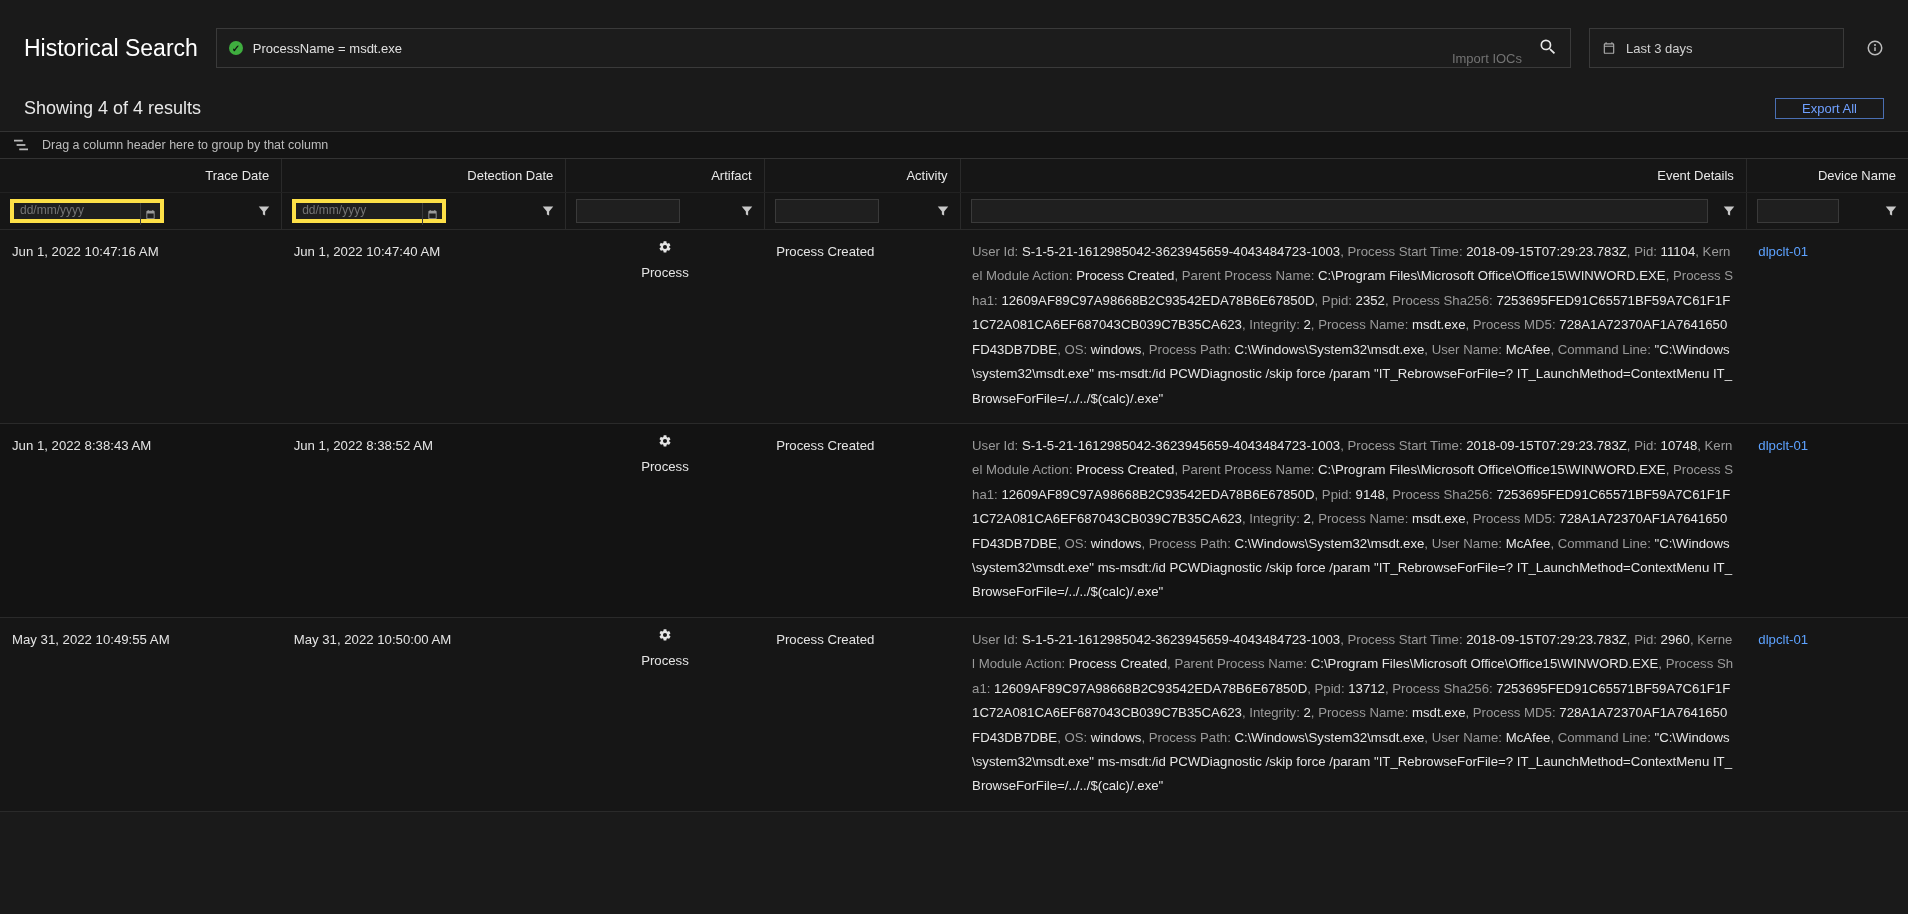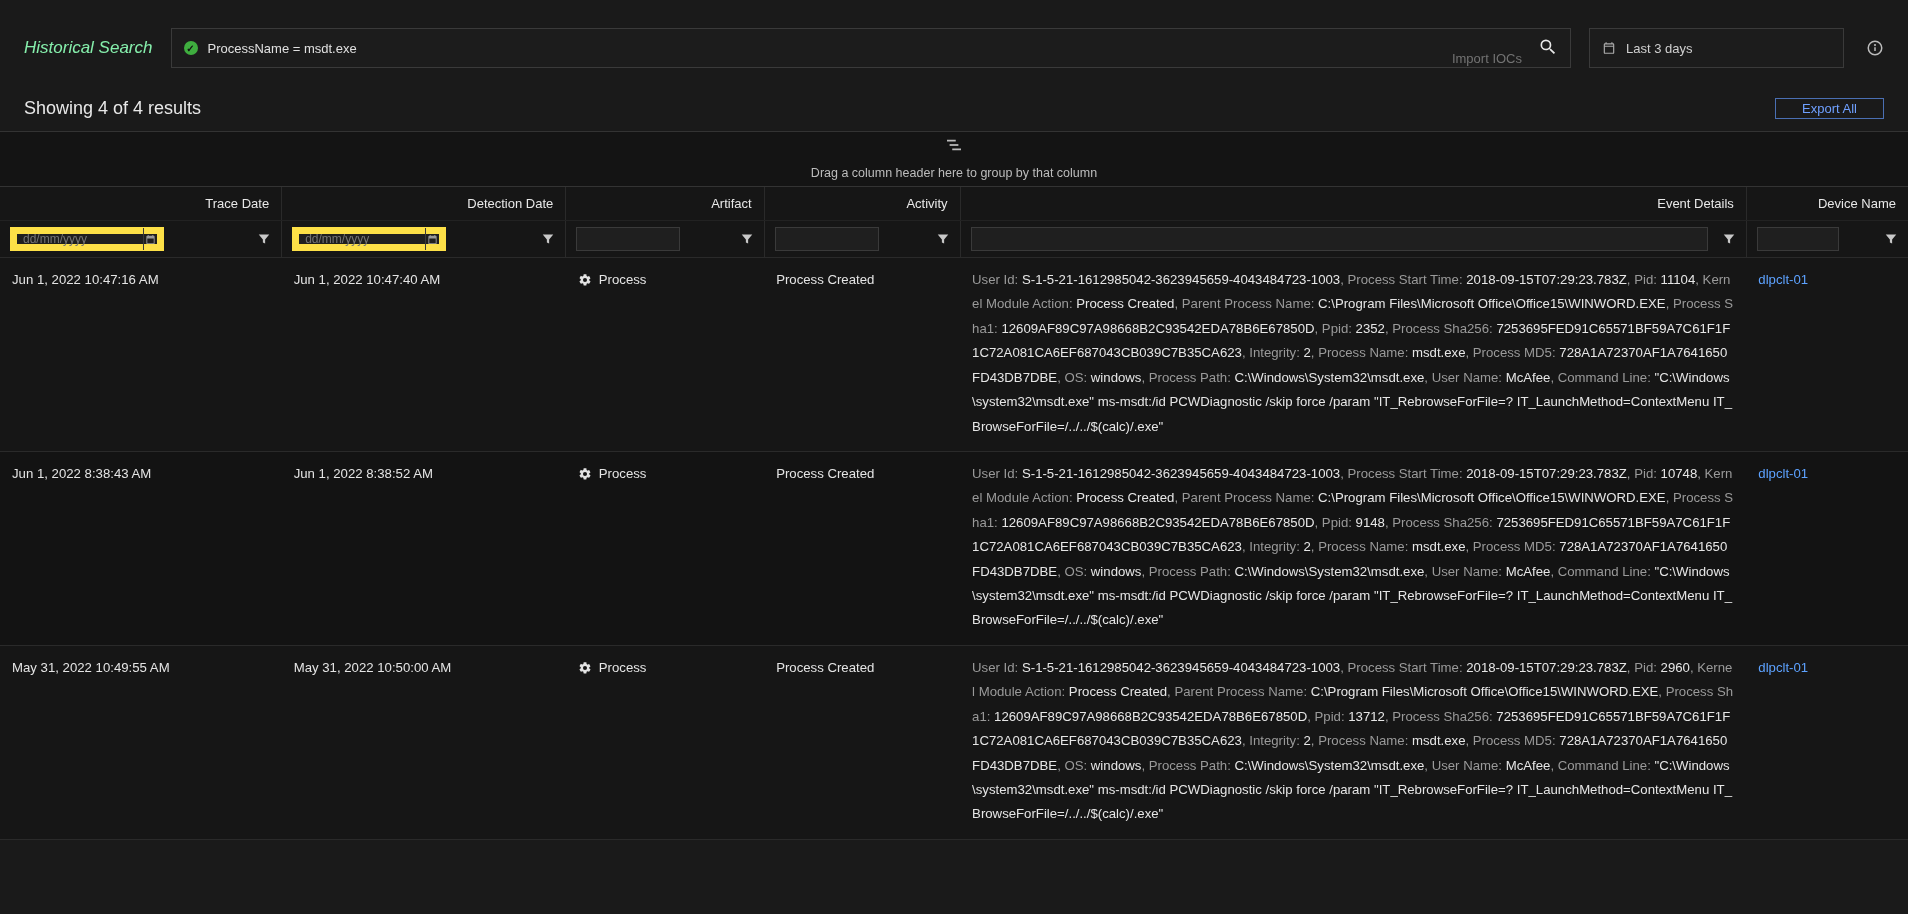--- a/index.html
+++ b/index.html
@@ -11,25 +11,24 @@
     width: 1908px;
     overflow-x: hidden;
   }
   .topbar {
     display: flex;
     align-items: center;
     padding: 28px 24px 20px 24px;
     gap: 18px;
   }
   .page-title {
-    font-size: 17px;
+    font-size: 23px;
     font-weight: 300;
-    color: #86efac;
+    color: #ffffff;
     white-space: nowrap;
-    font-style: italic;
   }
   .searchbox {
     flex: 1;
     display: flex;
     align-items: center;
     border: 1px solid #3a3a3a;
     height: 40px;
     padding: 0 12px;
     gap: 10px;
     background: #1c1c1c;
@@ -74,21 +73,20 @@
   .group-row {
     border-top: 1px solid #333;
     border-bottom: 1px solid #333;
     padding: 6px 14px;
     display: flex;
     align-items: center;
     gap: 14px;
     background: #141414;
     font-size: 12.5px;
     color: #bdbdbd;
-    flex-direction: column;
   }
   .group-icon { width:14px; height:14px; display:inline-flex; }
   table.grid {
     width: 100%;
     border-collapse: collapse;
     table-layout: fixed;
   }
   table.grid col.c-trace  { width: 230px; }
   table.grid col.c-detect { width: 232px; }
   table.grid col.c-art    { width: 162px; }
@@ -109,22 +107,22 @@
   tr.filter-row td {
     padding: 6px 10px;
     border-bottom: 1px solid #2a2a2a;
     border-left: 1px solid #2a2a2a;
     background: #161616;
     vertical-align: middle;
   }
   tr.filter-row td:first-child { border-left: none; }
   .filter-cell { display:flex; align-items:center; gap:6px; }
   .date-input {
-    display:flex; align-items:center;
-    border:7px solid #fde047; background:#1f1f1f;
+    display:flex; align-items:flex-start;
+    border:4px solid #fde047; background:#1f1f1f;
     height:24px; flex:0 0 auto; width:154px;
   }
   .date-input input {
     background:transparent; border:none; color:#888;
     font-size:12px; padding:0 6px; width:126px; outline:none;
   }
   .date-input .mini-cal {
     width:24px; height:22px; border-left:1px solid #3a3a3a;
     display:flex; align-items:center; justify-content:center; color:#999;
     cursor:pointer;
@@ -145,21 +143,21 @@
   tbody tr.data-row td {
     padding: 10px 12px 12px 12px;
     border-bottom: 1px solid #2a2a2a;
     vertical-align: top;
     font-size: 13.2px;
     line-height: 1.85;
     color: #e4e4e4;
   }
   tbody tr.data-row:nth-child(odd) { background:#161616; }
   tbody tr.data-row:nth-child(even) { background:#131313; }
-  .artifact-cell { display:flex; align-items:center; gap:7px; }
+  .artifact-cell { display:flex; align-items:center; gap:7px;flex-direction:column; }
   .gear { width:14px; height:14px; color:#e4e4e4; display:inline-flex; }
   .device-link { color:#5da2ff; cursor:pointer; }
   .ev-key { color:#9a9a9a; }
   .ev-val { color:#e6e6e6; }
   .ev-sep { color:#9a9a9a; }
 </style>
 </head>
 <body>
 
 <div class="topbar">

